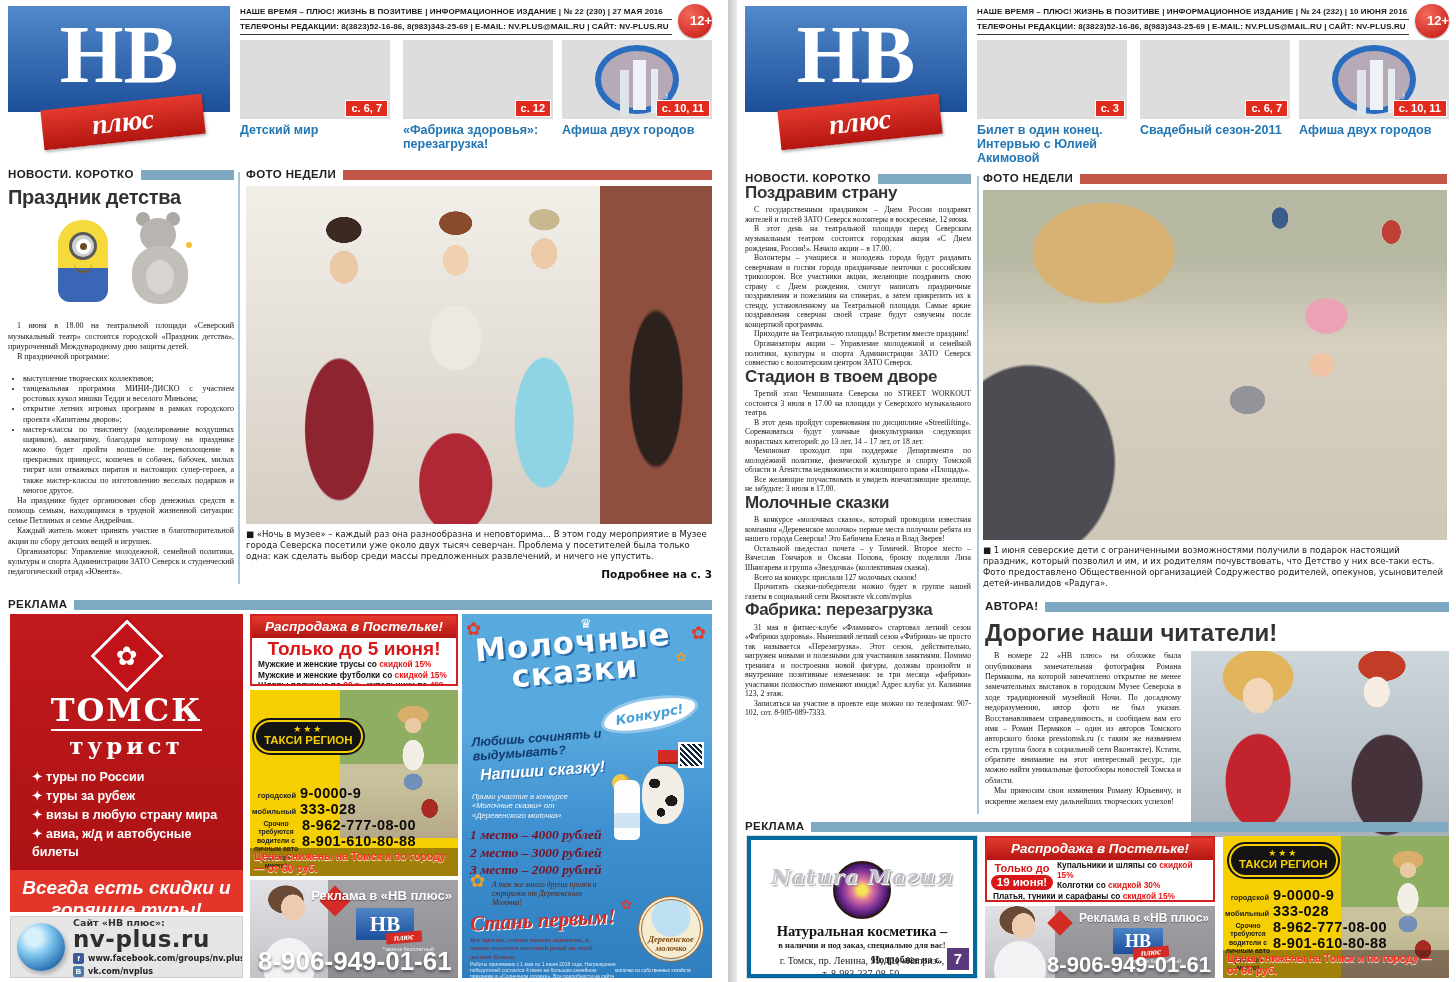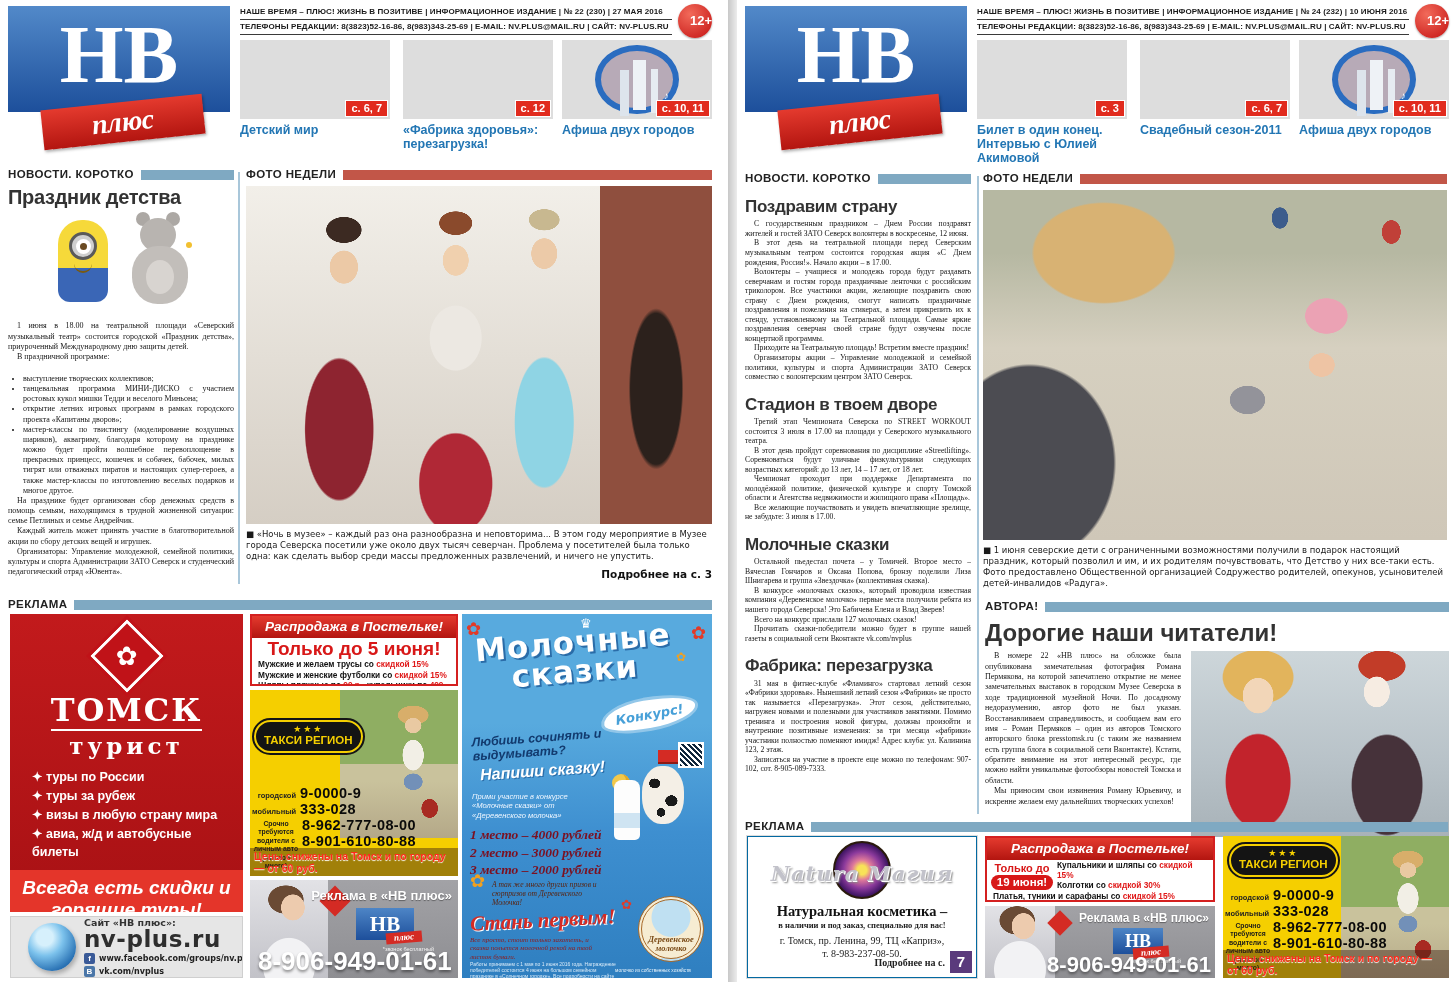--- a/index.html
+++ b/index.html
@@ -28,21 +28,21 @@
   .sec{display:flex;align-items:flex-end;gap:7px}
   .sec .t{font:bold 11.5px "Liberation Sans",sans-serif;color:#222;letter-spacing:.4px;white-space:nowrap}
   .sec .bar{flex:1;height:10px;background:#7fa9c2}
   .sec .bar.red{background:#c25648}
 
   
   .newscol{position:absolute;left:8px;top:168px;width:226px;overflow:hidden}
   #p1 .newscol{height:430px}
   #p2 .newscol{top:172px;height:646px}
   .art-h{font:bold 20px/1.02 "Liberation Sans",sans-serif;color:#333;letter-spacing:-.3px;margin:7px 0 5px}
-  #p2 .art-h{font-size:17px;margin:14px 0 4px}
+  #p2 .art-h{font-size:17px;margin:0 0 4px}
   .btxt p{font:8px/1.27 "Liberation Serif",serif;color:#151515;text-align:justify;text-indent:9px;margin:0}
   #p2 .btxt p{font-size:7.7px;line-height:1.24}
   .btxt ul{margin:12px 0 0 15px}
   .btxt li{font:8px/1.27 "Liberation Serif",serif;color:#151515;text-align:justify}
   .vline{position:absolute;width:1.5px;background:#a9c7da}
 
   
   .photoSec{position:absolute;left:246px;top:168px;width:466px}
   #p2 .photoSec{top:172px;width:464px}
   .bigph{margin-top:6px;position:relative;overflow:hidden}
@@ -74,21 +74,21 @@
   .tomsk .dia{width:52px;height:52px;margin:6px auto 12px;background:#c01218;border:3px solid #fff;outline:3px solid #c01218;transform:rotate(45deg);display:flex;align-items:center;justify-content:center}
   .tomsk .dia span{transform:rotate(-45deg);font-size:26px;color:#fff}
   .tomsk .n1{font:bold 32px/1 "DejaVu Serif",serif;letter-spacing:2px;border-bottom:2px solid #fff;display:inline-block;padding-bottom:3px}
   .tomsk .n2{font:bold 23px/1.1 "DejaVu Serif",serif;letter-spacing:4px;margin-top:2px}
   .tomsk ul{list-style:none;text-align:left;margin:10px 0 8px 14px}
   .tomsk li{font:bold 12.5px/1.5 "Liberation Sans",sans-serif}
   .tomsk li:before{content:"✦ "}
   .tomsk .slog{background:#e4352a;margin:0 -8px;padding:7px 4px;font:italic bold 19px/1.15 "Liberation Sans",sans-serif}
 
   
-  .sitebox{background:#e6e6e6;border:1px solid #cfcfcf;display:flex;align-items:center;padding:4px 17px;gap:8px}
+  .sitebox{background:#e6e6e6;border:1px solid #cfcfcf;display:flex;align-items:center;padding:4px 6px;gap:8px}
   .globe{width:48px;height:48px;border-radius:50%;background:radial-gradient(circle at 35% 30%,#d6f0fc 0 18%,#7cc2ec 40%,#2a72b4 75%,#174f86);flex:none;box-shadow:2px 3px 4px rgba(0,0,0,.25)}
   .sitebox .lab{font:bold 9.5px "DejaVu Sans",sans-serif;color:#333}
   .sitebox .url{font:bold 23px/1 "DejaVu Sans",sans-serif;color:#2e2e2e;letter-spacing:.5px}
   .soc{display:flex;align-items:center;gap:4px;font:bold 8px "DejaVu Sans",sans-serif;color:#222;margin-top:2px}
   .soc .ic{width:11px;height:11px;color:#fff;font:bold 8px/11px "Liberation Sans",sans-serif;text-align:center;border-radius:2px;flex:none}
   .ic.fb{background:#3a5a98}.ic.vk{background:#4a76a8}
 
   
   .postelka{background:#fff;border:2px solid #d42020}
   .postelka .head{background:linear-gradient(180deg,#e43a2e,#b31510);color:#fff;font:italic bold 13.5px/1 "Liberation Sans",sans-serif;padding:4px 6px;text-align:center;white-space:nowrap}
@@ -147,21 +147,21 @@
   .milk .cow{position:absolute;right:28px;top:152px;width:42px;height:58px;border-radius:45%;background:
       radial-gradient(9px 8px at 30% 30%,#1a1a1a 0 60%,transparent 62%),
       radial-gradient(10px 9px at 70% 60%,#1a1a1a 0 60%,transparent 62%),
       radial-gradient(7px 7px at 45% 80%,#1a1a1a 0 60%,transparent 62%),#f4efe6}
   .milk .flag{position:absolute;right:34px;top:136px;width:20px;height:14px;background:#d42b24;border-bottom:2px solid #8e1a14}
   .milk .mlogo{position:absolute;right:8px;bottom:16px;width:66px;height:66px;border-radius:50%;background:radial-gradient(circle at 50% 30%,#bfe0f2 0 38%,#f6ecd2 40%);border:4px double #a86a2a;display:flex;flex-direction:column;align-items:center;justify-content:flex-end;padding-bottom:6px}
   .milk .mlogo .b1{font:italic bold 8.5px/1 "Liberation Serif",serif;color:#7a4a16}
   .milk .mnote{position:absolute;right:4px;bottom:4px;width:110px;font:4.8px/1 "Liberation Sans",sans-serif;color:#e8f2fa;text-align:center}
 
   
-  .natura{background:#fff;border:1px solid #0369a1;outline:1px solid #ddd;text-align:center;padding:4px}
+  .natura{background:#fff;border:4px solid #0369a1;outline:1px solid #ddd;text-align:center;padding:21px}
   .natura .mand{width:58px;height:58px;border-radius:50%;margin:0 auto;background:radial-gradient(circle,#f8e258 0 12%,#e07a9a 26%,#8c3a9c 48%,#4a1a6c 66%,#1c0c34 80%);border:2px solid #2a1a0c}
   .natura .script{position:absolute;left:0;right:0;top:24px;font:italic bold 21px "DejaVu Serif",serif;color:#c2c2ca;text-shadow:1px 1px 0 #fff,2px 2px 2px #888;letter-spacing:1px}
   .natura .t1{font:bold 14.5px "Liberation Serif",serif;color:#111;margin-top:4px}
   .natura .t2{font:bold 8.5px "Liberation Serif",serif;color:#222}
   .natura .a1{font:10px/1.3 "Liberation Serif",serif;color:#222;margin-top:4px}
   .natura .foot{position:absolute;right:4px;bottom:4px;display:flex;align-items:center;gap:5px}
   .natura .foot .m{font:bold 10px "Liberation Serif",serif;color:#222}
   .natura .foot .pg{width:22px;height:22px;background:#5a3a7c;color:#fff;font:bold 15px/22px "Liberation Sans",sans-serif;text-align:center}
 
   
@@ -371,21 +371,21 @@
       <div class="soc">
           <span class="ic vk">В</span>
           <span>vk.com/nvplus</span>
         </div>
     </div>
   </div>
 
   <div class="ad postelka" style="left:250px;top:614px;width:208px;height:72px">
     <div class="head">Распродажа в Постельке!</div>
     <div class="big">Только до 5 июня!</div>
-    <div class="pl"><span>Мужские и желаем трусы со </span><span class="hl">скидкой 15%</span></div>
+    <div class="pl"><span>Мужские и женские трусы со </span><span class="hl">скидкой 15%</span></div>
     <div class="pl"><span>Мужские и женские футболки со </span><span class="hl">скидкой 15%</span></div>
     <div class="pl"><span>Шляпы пляжные по </span><span class="hl">99 р.</span><span>, купальники по </span><span class="hl">499 р.</span></div>
 
   </div>
 
   <div class="ad taxi" style="left:250px;top:690px;width:208px;height:186px">
     <div class="photo ph-taxigirl" style="width:118px;height:148px"></div>
     <div class="oval" style="left:4px;top:30px">
       <div class="st">★★★</div>
       <div class="bn">ТАКСИ РЕГИОН</div>
@@ -504,22 +504,22 @@
     </div>
     <div class="art-h">Стадион в твоем дворе</div>
     <div class="btxt">
       <p>Третий этап Чемпионата Северска по STREET WORKOUT состоится 3 июля в 17.00 на площади у Северского музыкального театра.</p>
       <p>В этот день пройдут соревнования по дисциплине «Streetlifting». Соревноваться будут уличные физкультурники следующих возрастных категорий: до 13 лет, 14 – 17 лет, от 18 лет.</p>
       <p>Чемпионат проходит при поддержке Департамента по молодёжной политике, физической культуре и спорту Томской области и Агентства недвижимости и жилищного права «Площадь».</p>
       <p>Все желающие поучаствовать и увидеть впечатляющие зрелище, не забудьте: 3 июля в 17.00.</p>
     </div>
     <div class="art-h">Молочные сказки</div>
     <div class="btxt">
+      <p>В конкурсе «молочных сказок», который проводила известная компания «Деревенское молочко» первые места получили ребята из нашего города Северска! Это Бабичева Елена и Влад Зверев!</p>
       <p>Остальной пьедестал почета – у Томичей. Второе место – Вячеслав Гончаров и Оксана Попова, бронзу поделили Лиза Шнигарева и группа «Звездочка» (коллективная сказка).</p>
-      <p>В конкурсе «молочных сказок», который проводила известная компания «Деревенское молочко» первые места получили ребята из нашего города Северска! Это Бабичева Елена и Влад Зверев!</p>
       <p>Всего на конкурс прислали 127 молочных сказок!</p>
       <p>Прочитать сказки-победители можно будет в группе нашей газеты в социальной сети Вконтакте vk.com/nvplus</p>
     </div>
     <div class="art-h">Фабрика: перезагрузка</div>
     <div class="btxt">
       <p>31 мая в фитнес-клубе «Фламинго» стартовал летний сезон «Фабрики здоровья». Нынешний летний сезон «Фабрики» не просто так называется «Перезагрузка». Этот сезон, действительно, нагружен новыми и полезными для участников занятиями. Помимо тренинга и построения новой фигуры, должны произойти и внутренние позитивные изменения: за три месяца «фабрики» участники полностью поменяют имидж! Адрес клуба: ул. Калинина 123, 2 этаж.</p>
       <p>Записаться на участие в проекте еще можно по телефонам: 907-102, сот. 8-905-089-7333.</p>
     </div>
   </div>
   <div class="vline" style="left:240px;top:176px;height:638px"></div>

